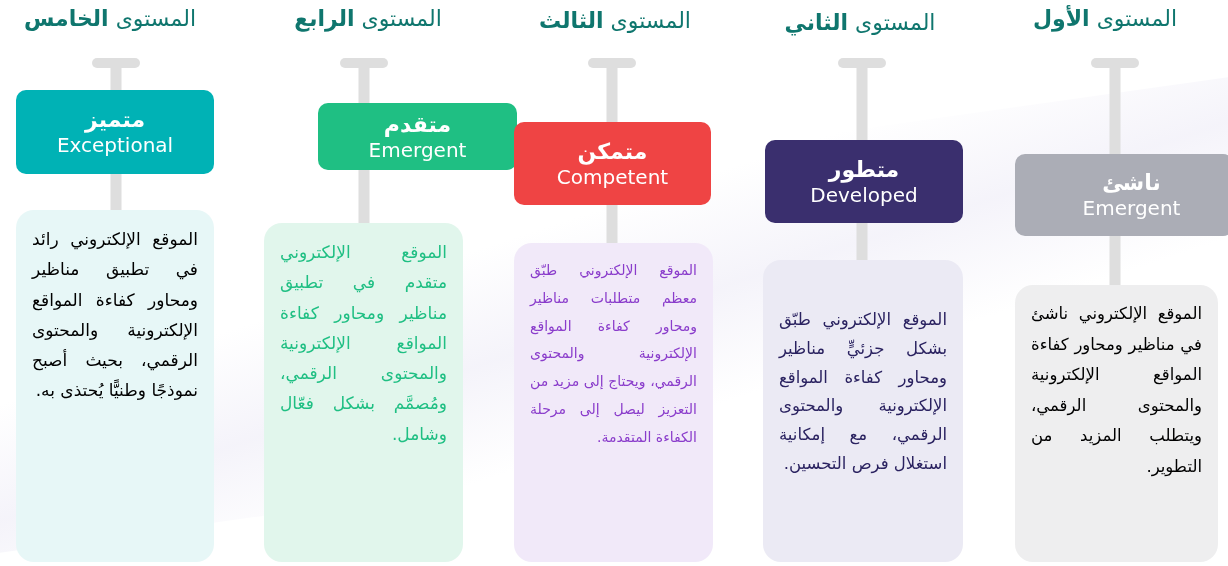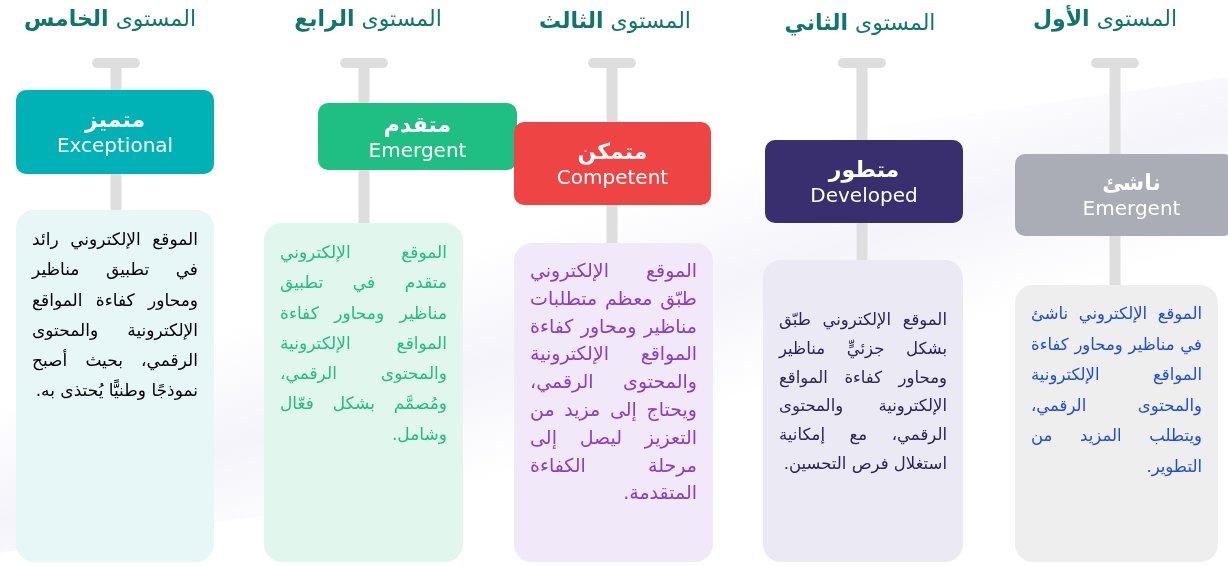--- a/index.html
+++ b/index.html
@@ -85,21 +85,21 @@
     <span>المستوى</span>
     <b>الثالث</b>
   </div>
   <div class="tbar-top" style="left:612px; top:58px;"></div>
   <div class="tbar-stem" style="left:612px; top:62px; height:183px;"></div>
   <div class="badge" style="left:514px; top:122px; width:197px; height:83px; background:#ef4444;">
     <span class="badge-ar">متمكن</span>
     <span class="badge-en">Competent</span>
   </div>
   <div class="card" style="left:514px; top:243px; width:199px; height:319px; background:#F1E9F9;">
-    <div class="card-text" style="color:#8A3CCB; font-size:19px; line-height:27.8px;">الموقع الإلكتروني طبّق معظم متطلبات مناظير ومحاور كفاءة المواقع الإلكترونية والمحتوى الرقمي، ويحتاج إلى مزيد من التعزيز ليصل إلى مرحلة الكفاءة المتقدمة.</div>
+    <div class="card-text" style="color:#8A3CCB; font-size:14px; line-height:27.8px;">الموقع الإلكتروني طبّق معظم متطلبات مناظير ومحاور كفاءة المواقع الإلكترونية والمحتوى الرقمي، ويحتاج إلى مزيد من التعزيز ليصل إلى مرحلة الكفاءة المتقدمة.</div>
   </div>
 </div>
 
 <div>
   <div class="level-title" style="left:860px; top:10px;">
     <span>المستوى</span>
     <b>الثاني</b>
   </div>
   <div class="tbar-top" style="left:862px; top:58px;"></div>
   <div class="tbar-stem" style="left:862px; top:62px; height:200px;"></div>
@@ -117,15 +117,15 @@
     <span>المستوى</span>
     <b>الأول</b>
   </div>
   <div class="tbar-top" style="left:1115px; top:58px;"></div>
   <div class="tbar-stem" style="left:1115px; top:62px; height:225px;"></div>
   <div class="badge" style="left:1015px; top:154px; width:203px; height:82px; background:#ABADB6;padding-left:15px;">
     <span class="badge-ar">ناشئ</span>
     <span class="badge-en">Emergent</span>
   </div>
   <div class="card" style="left:1015px; top:285px; width:203px; height:277px; background:#EEEEEF;">
-    <div class="card-text" style="color:#1d4ed8; font-size:16.5px; line-height:30.5px;">الموقع الإلكتروني ناشئ في مناظير ومحاور كفاءة المواقع الإلكترونية والمحتوى الرقمي، ويتطلب المزيد من التطوير.</div>
+    <div class="card-text" style="color:#000000; font-size:16.5px; line-height:30.5px;">الموقع الإلكتروني ناشئ في مناظير ومحاور كفاءة المواقع الإلكترونية والمحتوى الرقمي، ويتطلب المزيد من التطوير.</div>
   </div>
 </div>
 
 </body></html>

